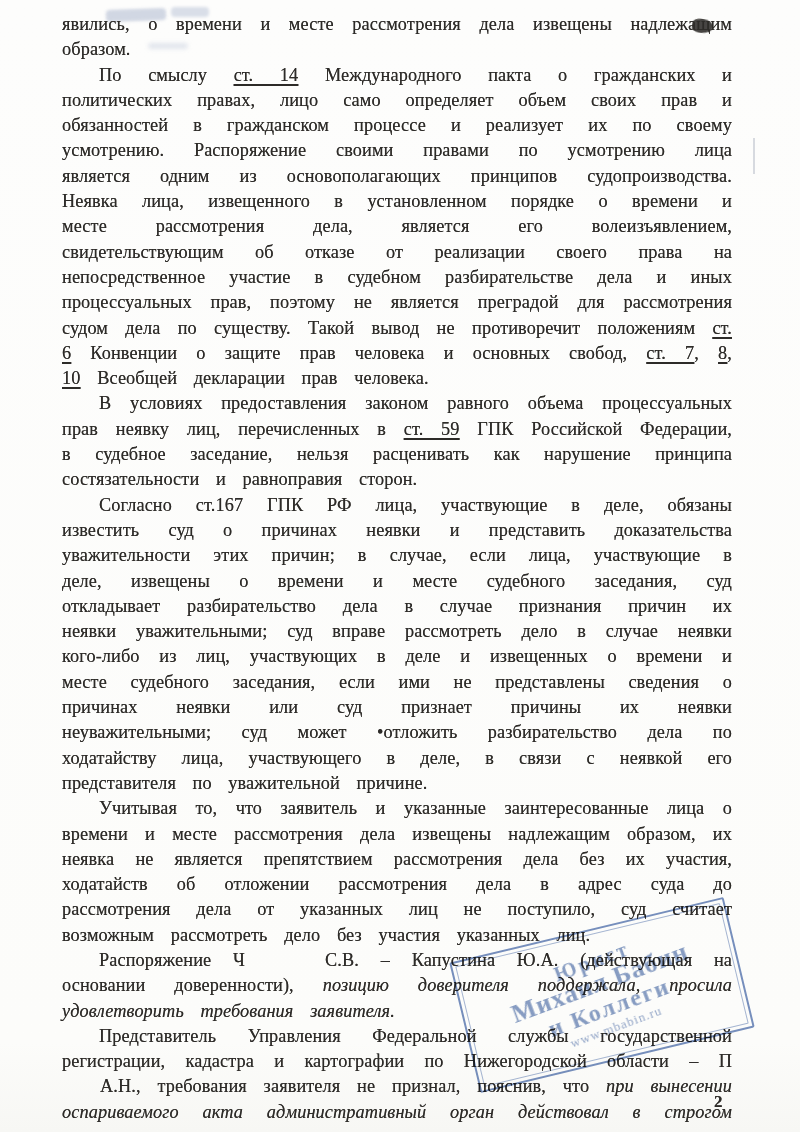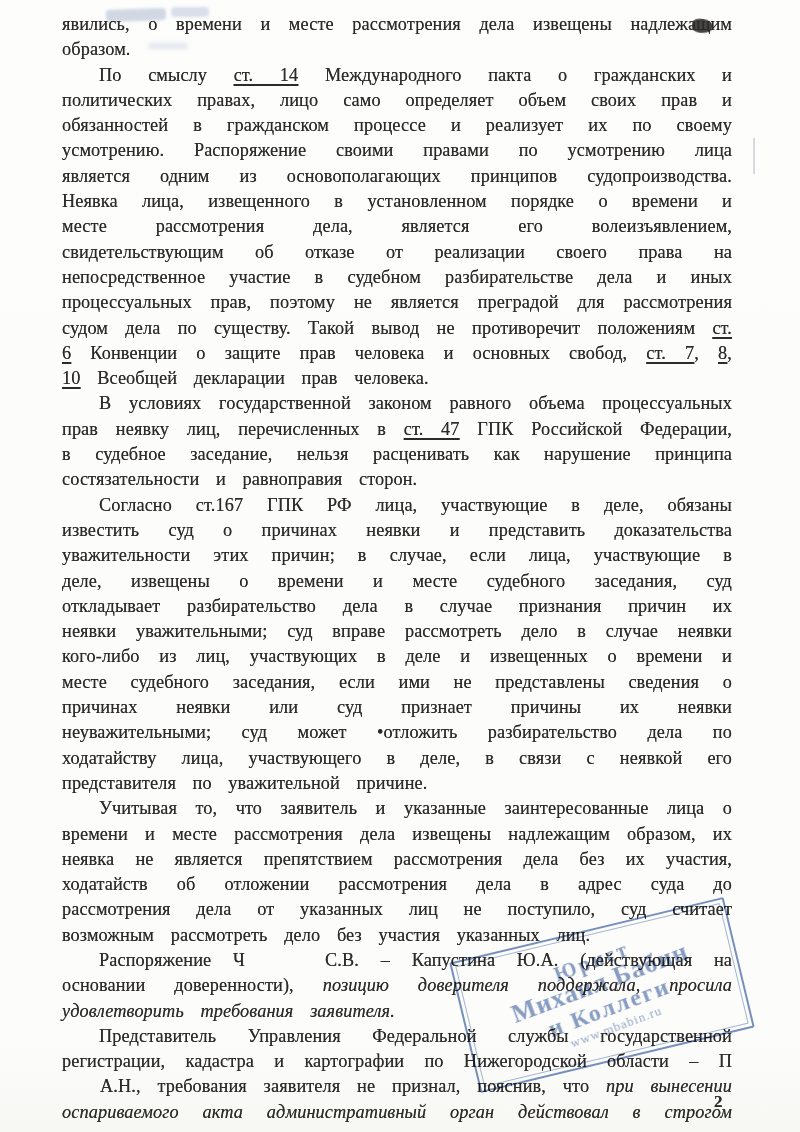--- a/index.html
+++ b/index.html
@@ -89,21 +89,21 @@
 
   <div class="smudge smudge-a"></div>
   <div class="smudge smudge-b"></div>
   <div class="smudge smudge-c"></div>
   <div class="ink-blot"></div>
   <div class="scan-line"></div>
 
   <div class="text-block">
       <p class=""><span class="run-n">явились, о времени и месте рассмотрения дела извещены надлежащим образом.</span></p>
       <p class="indent"><span class="run-n">По смыслу </span><span class="run-u">ст. 14</span><span class="run-n"> Международного пакта о гражданских и политических правах, лицо само определяет объем своих прав и обязанностей в гражданском процессе и реализует их по своему усмотрению. Распоряжение своими правами по усмотрению лица является одним из основополагающих принципов судопроизводства. Неявка лица, извещенного в установленном порядке о времени и месте рассмотрения дела, является его волеизъявлением, свидетельствующим об отказе от реализации своего права на непосредственное участие в судебном разбирательстве дела и иных процессуальных прав, поэтому не является преградой для рассмотрения судом дела по существу. Такой вывод не противоречит положениям </span><span class="run-u">ст. 6</span><span class="run-n"> Конвенции о защите прав человека и основных свобод, </span><span class="run-u">ст. 7</span><span class="run-n">, </span><span class="run-u">8</span><span class="run-n">, </span><span class="run-u">10</span><span class="run-n"> Всеобщей декларации прав человека.</span></p>
-      <p class="indent"><span class="run-n">В условиях государственной законом равного объема процессуальных прав неявку лиц, перечисленных в </span><span class="run-u">ст. 47</span><span class="run-n"> ГПК Российской Федерации, в судебное заседание, нельзя расценивать как нарушение принципа состязательности и равноправия сторон.</span></p>
+      <p class="indent"><span class="run-n">В условиях предоставления законом равного объема процессуальных прав неявку лиц, перечисленных в </span><span class="run-u">ст. 59</span><span class="run-n"> ГПК Российской Федерации, в судебное заседание, нельзя расценивать как нарушение принципа состязательности и равноправия сторон.</span></p>
       <p class="indent"><span class="run-n">Согласно ст.167 ГПК РФ лица, участвующие в деле, обязаны известить суд о причинах неявки и представить доказательства уважительности этих причин; в случае, если лица, участвующие в деле, извещены о времени и месте судебного заседания, суд откладывает разбирательство дела в случае признания причин их неявки уважительными; суд вправе рассмотреть дело в случае неявки кого-либо из лиц, участвующих в деле и извещенных о времени и месте судебного заседания, если ими не представлены сведения о причинах неявки или суд признает причины их неявки неуважительными; суд может •отложить разбирательство дела по ходатайству лица, участвующего в деле, в связи с неявкой его представителя по уважительной причине.</span></p>
       <p class="indent"><span class="run-n">Учитывая то, что заявитель и указанные заинтересованные лица о времени и месте рассмотрения дела извещены надлежащим образом, их неявка не является препятствием рассмотрения дела без их участия, ходатайств об отложении рассмотрения дела в адрес суда до рассмотрения дела от указанных лиц не поступило, суд считает возможным рассмотреть дело без участия указанных лиц.</span></p>
       <p class="indent"><span class="run-n">Распоряжение Ч</span><span class="run-g1"></span><span class="run-n">С.В. – Капустина Ю.А. (действующая на основании доверенности), </span><span class="run-i">позицию доверителя поддержала, просила удовлетворить требования заявителя.</span></p>
       <p class="indent"><span class="run-n">Представитель Управления Федеральной службы государственной регистрации, кадастра и картографии по Нижегородской области – П</span><span class="run-g2"></span><span class="run-n">А.Н., требования заявителя не признал, пояснив, что </span><span class="run-i">при вынесении оспариваемого акта административный орган действовал в строгом соответствии с законом.</span></p>
     </div>
 
   <div class="stamp" style="border-color: rgb(104, 132, 185);">
     <div class="stamp-inner">
       <div class="stamp-text">
         <div class="stamp-l1">Юрист</div>

